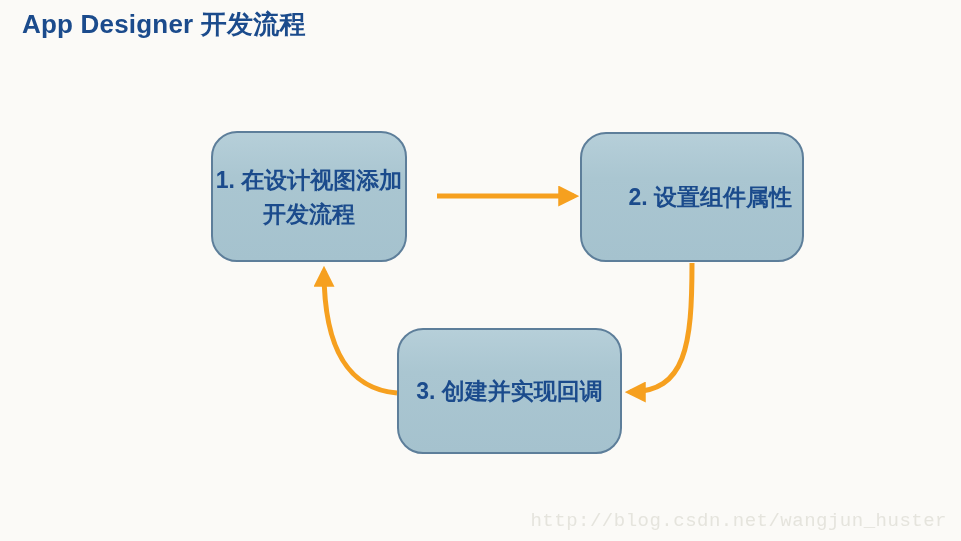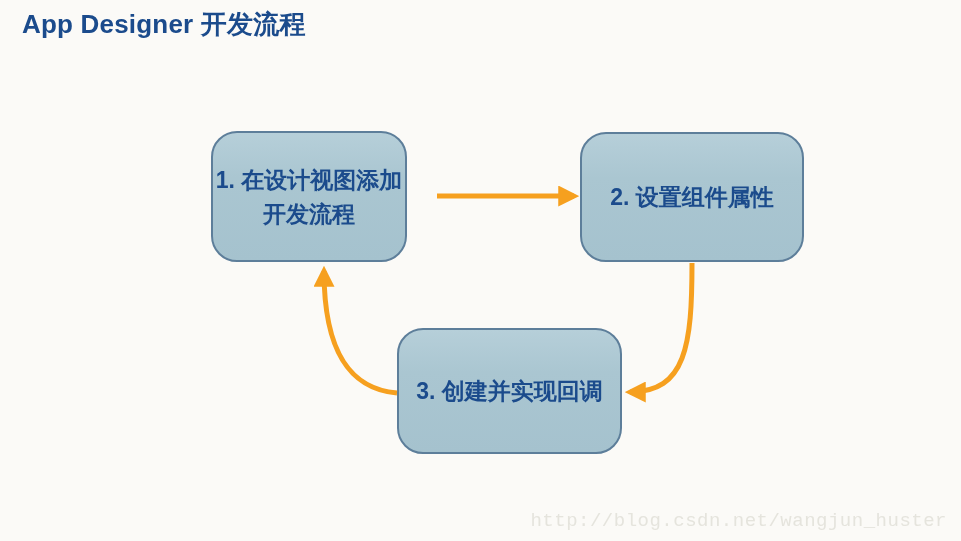--- a/index.html
+++ b/index.html
@@ -39,21 +39,21 @@
   }
   .node-label {
     font-size: 23px;
     font-weight: bold;
     color: #1b4b8c;
     line-height: 34px;
   }
   .node-line { display: block; white-space: nowrap; }
 
   .node-1 { left: 211px; top: 131px; width: 196px; height: 131px; }
-  .node-2 { left: 580px; top: 132px; width: 224px; height: 130px; }
+  .node-2 { left: 580px; top: 132px; width: 224px; height: 130px; justify-content: flex-end; }
   .node-3 { left: 397px; top: 328px; width: 225px; height: 126px; }
 
   .arrows {
     position: absolute;
     left: 0; top: 0;
     width: 961px; height: 541px;
     pointer-events: none;
   }
   .arrow-path {
     fill: none;

